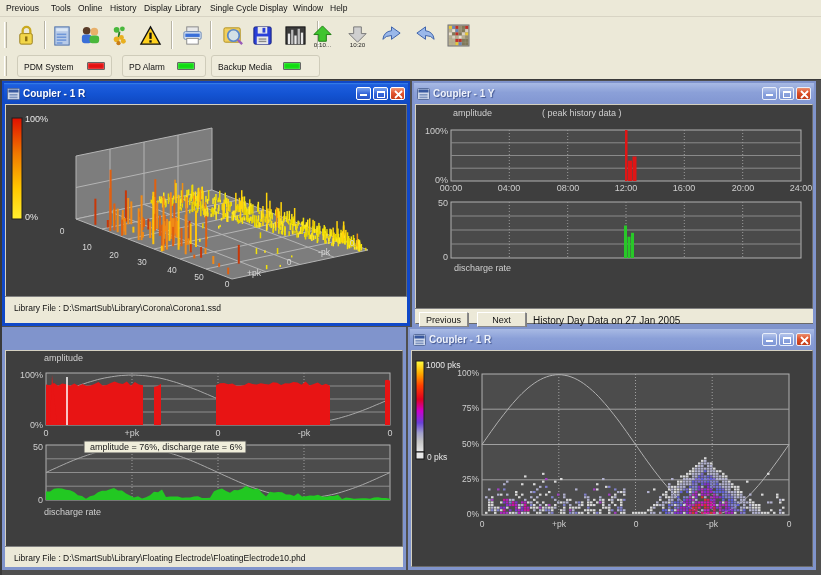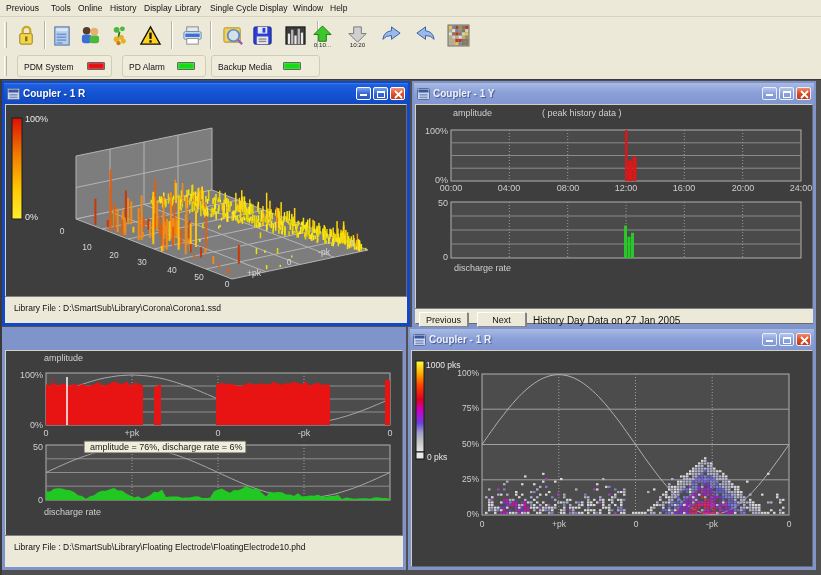--- a/index.html
+++ b/index.html
@@ -211,21 +211,21 @@
     </div>
     <div style="position:absolute;left:3px;top:23px;right:3px;bottom:3px;background:#3e3e3e;border:1px solid #d4d0c0;border-right-color:#6a6a6a;border-bottom-color:#6a6a6a"></div>
     <div class="statusbar" style="bottom:4px;height:15px;padding-top:0">
       <div style="position:absolute;left:4px;top:3px;width:49px;height:15px;background:#ece9d8;border:1px solid #888;border-top-color:#fff;border-left-color:#fff;box-shadow:1px 1px 0 #808080;font-size:9px;text-align:center;line-height:14px">Previous</div>
       <div style="position:absolute;left:62px;top:3px;width:49px;height:15px;background:#ece9d8;border:1px solid #888;border-top-color:#fff;border-left-color:#fff;box-shadow:1px 1px 0 #808080;font-size:9px;text-align:center;line-height:14px">Next</div>
       <div style="position:absolute;left:118px;top:6px;font-size:10px">History Day Data on 27 Jan 2005</div>
     </div>
   </div>
 <div style="position:absolute;left:2px;top:327px;width:404px;height:243px;background:#8094cc">
     <div style="position:absolute;left:3px;top:23px;right:3px;bottom:3px;background:#3e3e3e;border:1px solid #d4d0c0;border-right-color:#6a6a6a;border-bottom-color:#6a6a6a"></div>
-    <div class="statusbar" style="bottom:3px;height:32px">Library File : D:\SmartSub\Library\Floating Electrode\FloatingElectrode10.phd</div>
+    <div class="statusbar" style="bottom:3px;height:21px">Library File : D:\SmartSub\Library\Floating Electrode\FloatingElectrode10.phd</div>
   </div>
 <div style="position:absolute;left:408px;top:327px;width:408px;height:243px;background:#8094cc">
     <div class="tbar" style="background:linear-gradient(180deg,#a8bae4 0%,#8ba0d8 45%,#8196d2 100%)">
       <div style="margin-left:3px;margin-right:3px;display:flex;align-items:center">
         <svg width="13" height="12" viewBox="0 0 13 12">
           <rect x="0.5" y="0.5" width="12" height="11" rx="1" fill="#cfd8ea" stroke="#5a6f9e"></rect>
           <rect x="1.5" y="1.5" width="10" height="3" fill="#38589e"></rect>
           <rect x="2.5" y="6" width="8" height="1.6" fill="#7f95c0"></rect>
           <rect x="2.5" y="8.6" width="8" height="1.6" fill="#7f95c0"></rect>
         </svg>

